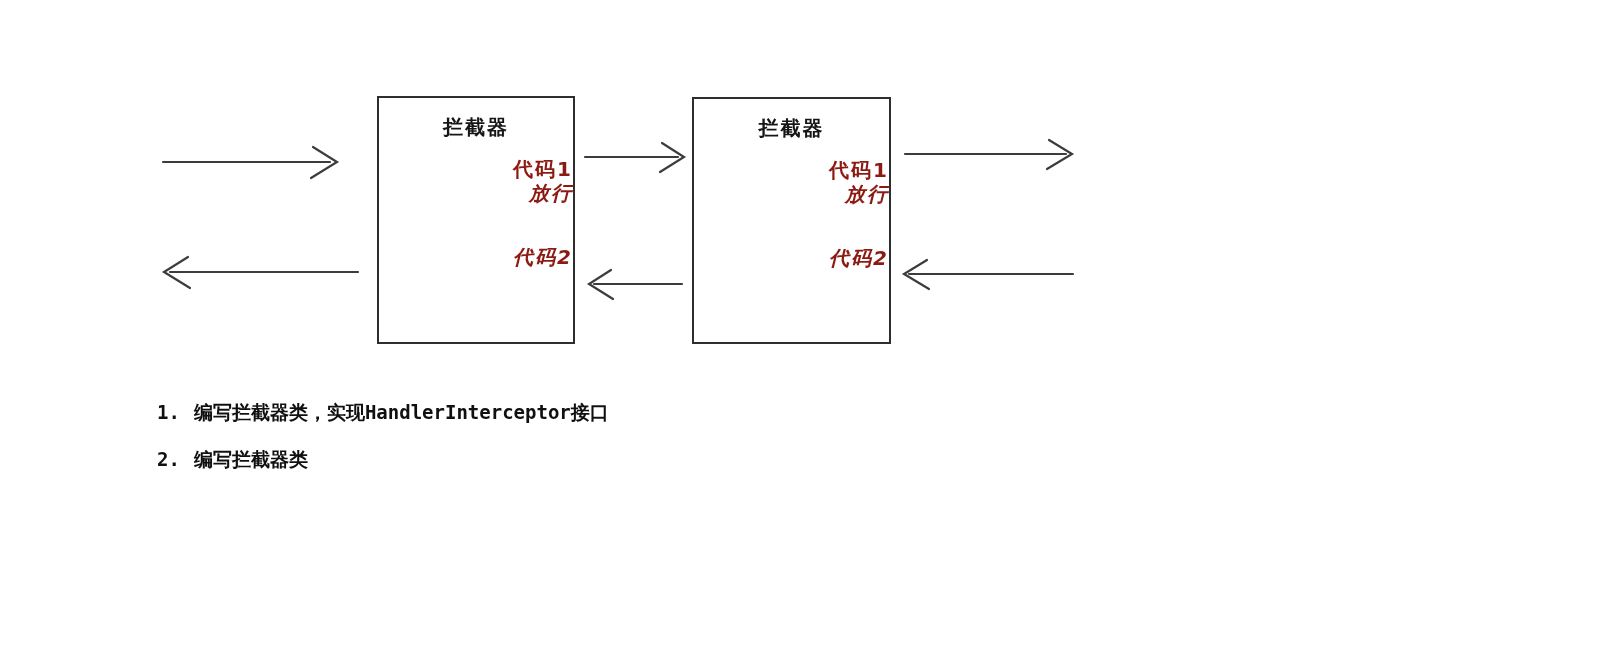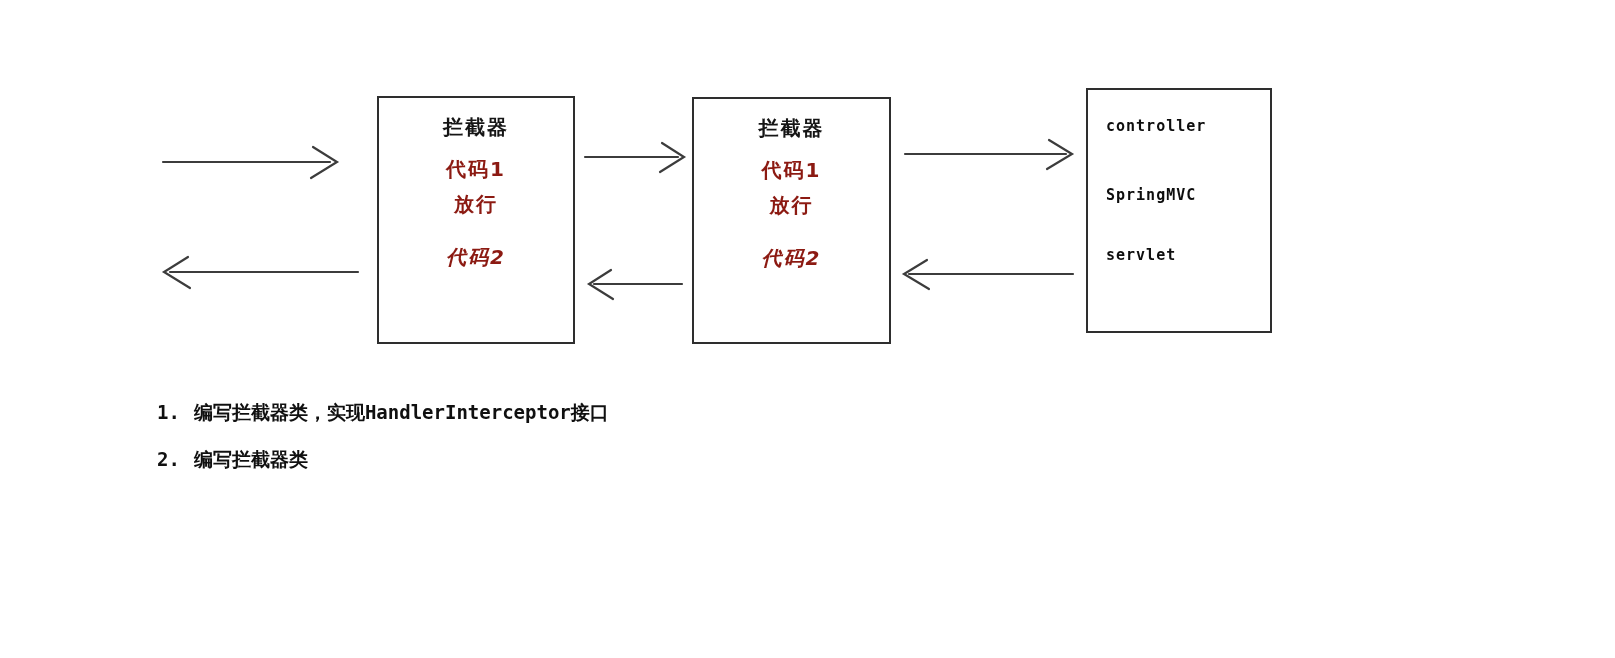--- a/index.html
+++ b/index.html
@@ -30,24 +30,24 @@
   .box-line{
     position:absolute;left:0;right:0;
     text-align:center;
     font-weight:bold;
     font-size:20px;
     line-height:26px;
     letter-spacing:2px;
     white-space:nowrap;
   }
   .box-title{color:var(--heading-text);}
-  .red-line{color:var(--red-text);}
+  .red-line{color:var(--red-text);text-align:right;}
   .t-title{top:16px;}
   .t-code1{top:58px;}
-  .t-pass{top:93px;}
+  .t-pass{top:82px;font-style:italic;}
   .t-code2{top:146px;font-style:italic;}
   .mono-line{
     position:absolute;left:18px;
     font-family:"DejaVu Sans Mono","Liberation Mono",monospace;
     font-weight:bold;
     font-size:15px;
     letter-spacing:1px;
     color:#0e0e0e;
     white-space:nowrap;
   }
@@ -116,25 +116,20 @@
     <div class="box-line red-line t-code2">代码2</div>
   </div>
 
   <div class="dbox box-interceptor2">
     <div class="box-line box-title t-title">拦截器</div>
     <div class="box-line red-line t-code1">代码1</div>
     <div class="box-line red-line t-pass">放行</div>
     <div class="box-line red-line t-code2">代码2</div>
   </div>
 
-  <div class="dbox box-servlet">
-    <div class="mono-line m1">controller</div>
-    <div class="mono-line m2">SpringMVC</div>
-    <div class="mono-line m3">servlet</div>
-  </div>
 
   <div class="note note-1">
     <span class="note-marker">1.</span><span>编写拦截器类，实现HandlerInterceptor接口</span>
   </div>
   <div class="note note-2">
     <span class="note-marker">2.</span><span>编写拦截器类</span>
   </div>
 
 </div>
 

